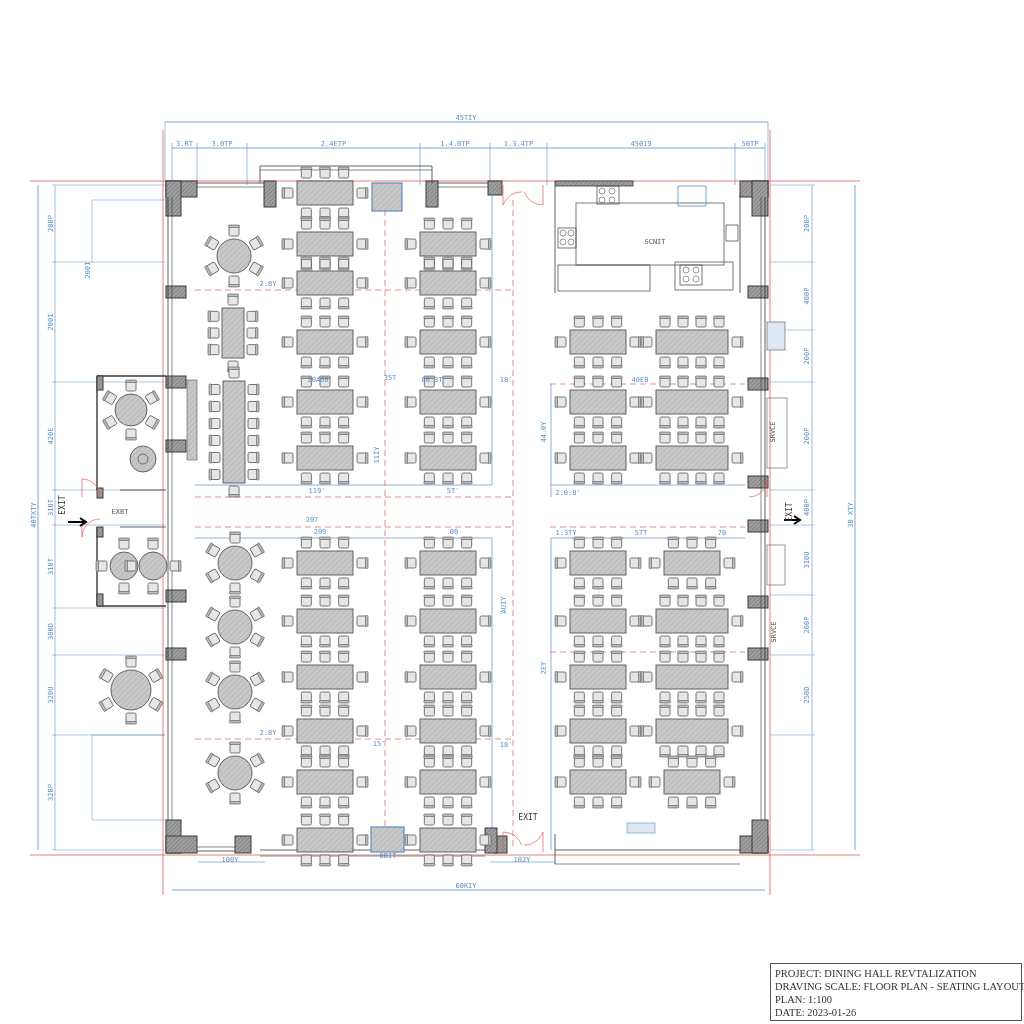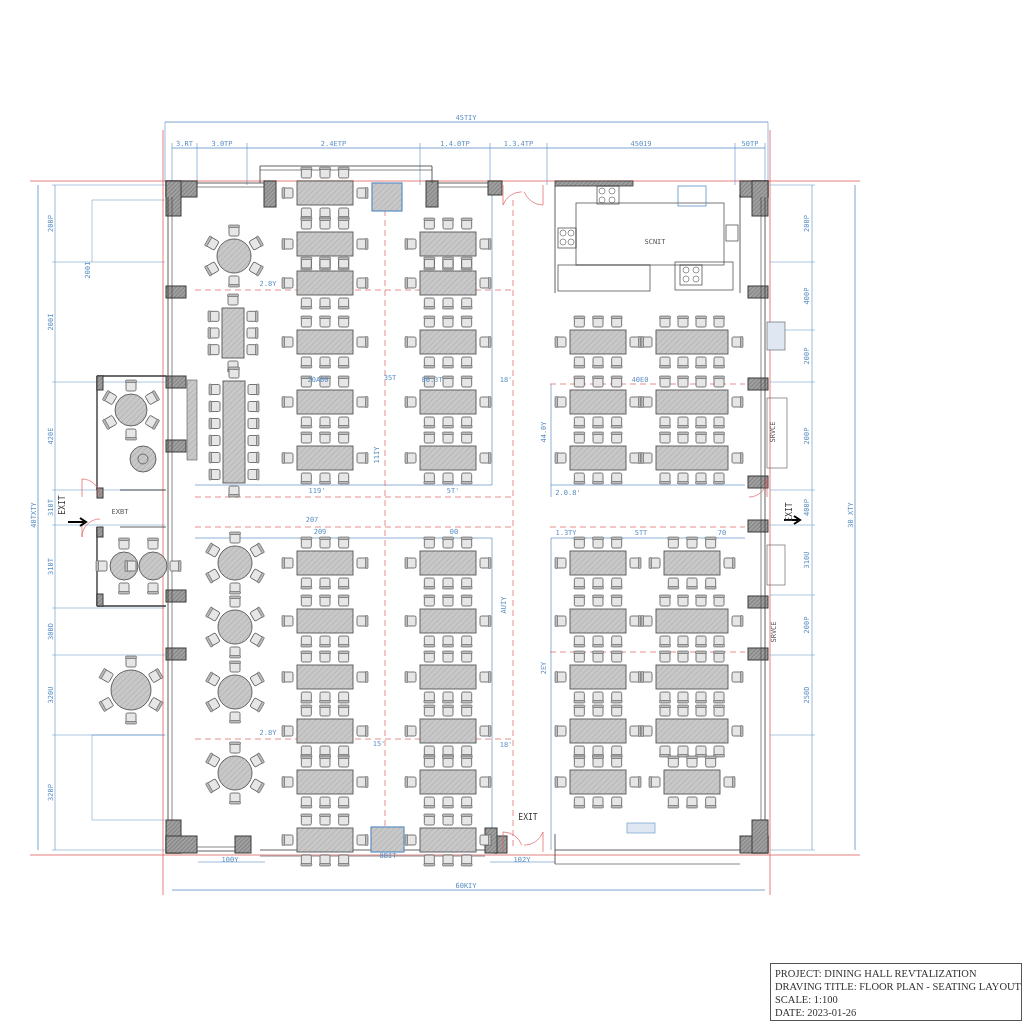--- a/index.html
+++ b/index.html
@@ -1990,16 +1990,16 @@
       <text x="566" y="535" class="dim-text" text-anchor="middle">1.3TY</text>
       <text x="641" y="535" class="dim-text" text-anchor="middle">5TT</text>
       <text x="722" y="535" class="dim-text" text-anchor="middle">70</text>
       <text x="546" y="432" class="dim-text" text-anchor="middle" transform="rotate(-90 546 432)">44.0Y</text>
       <text x="546" y="668" class="dim-text" text-anchor="middle" transform="rotate(-90 546 668)">2EY</text>
     </g>
 </svg>
 
 <div id="title-block">
   <div>PROJECT: DINING HALL REVTALIZATION</div>
-  <div>DRAVING TITLE: FLOOR PLAN - SEATING LAYOUT</div>
-  <div>SCALE: 1:100</div>
+  <div>DRAVING SCALE: FLOOR PLAN - SEATING LAYOUT</div>
+  <div>PLAN: 1:100</div>
   <div>DATE: 2023-01-26</div>
 </div>
 
 </body></html>

